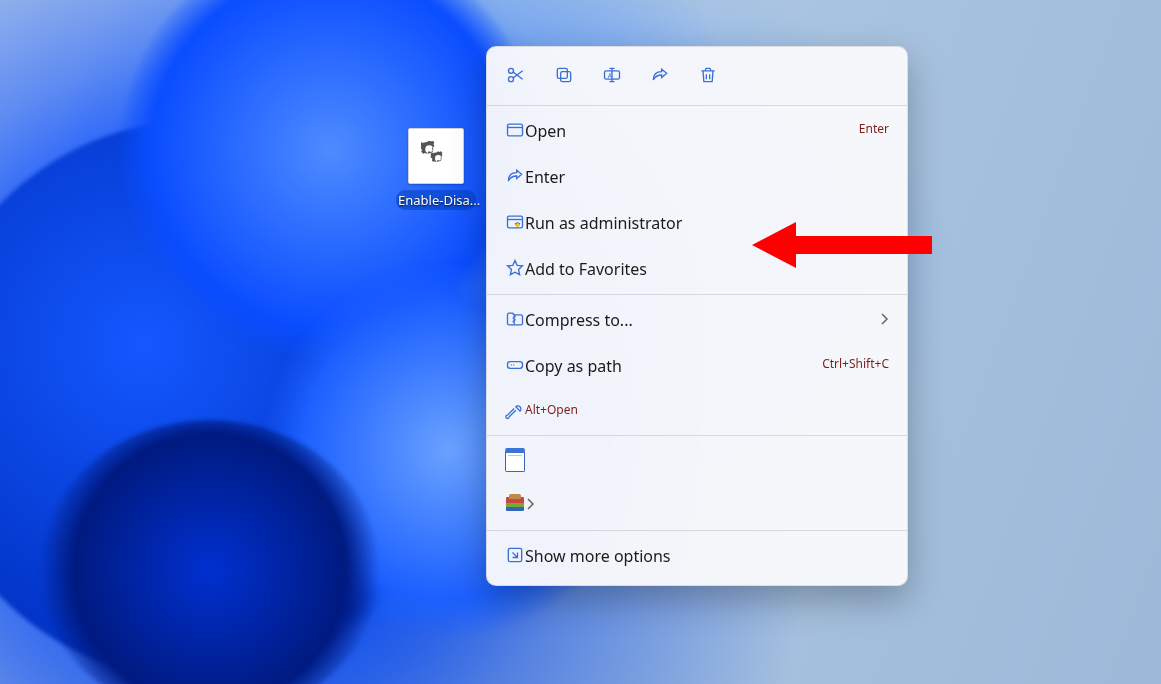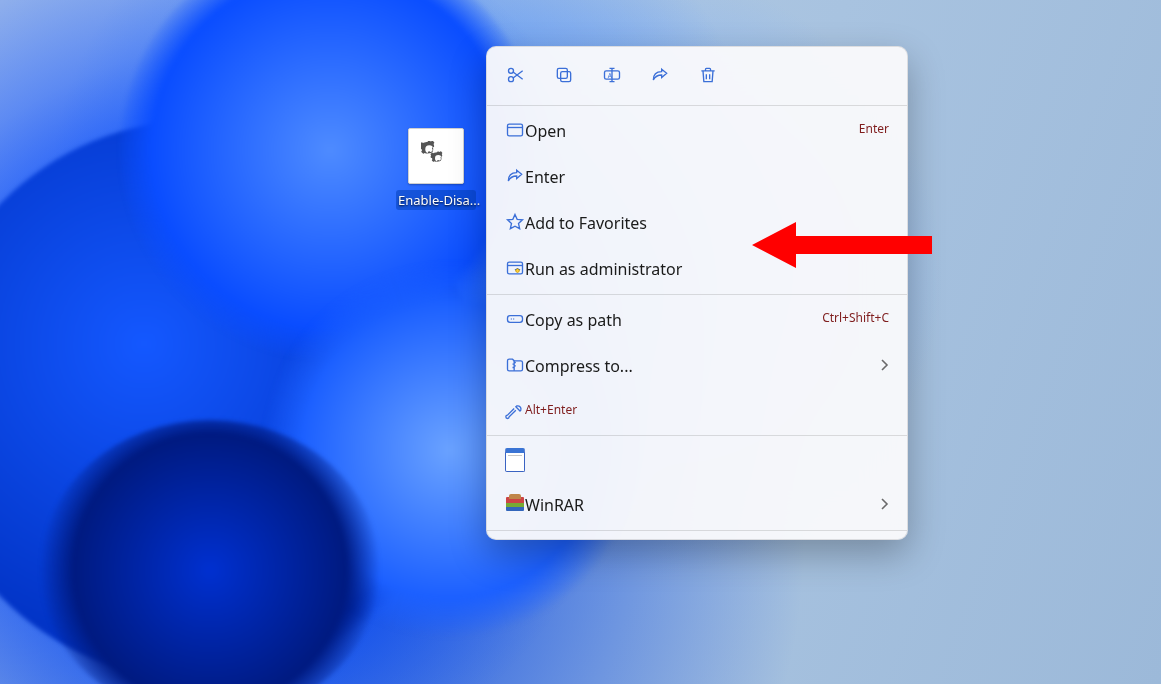--- a/index.html
+++ b/index.html
@@ -23,21 +23,21 @@
     position:absolute;left:396px;top:128px;width:80px;text-align:center;
     color:#fff;text-shadow:0 1px 2px rgba(0,0,0,.8);
     font-size:13px;
   }
   .desktop-icon .tile{
     width:54px;height:54px;margin:0 auto 6px;background:#fff;border:1px solid #d0d0d0;
     border-radius:2px;display:flex;align-items:center;justify-content:center;
     box-shadow:0 1px 2px rgba(0,0,0,.25);
   }
   .desktop-icon .tile svg{width:30px;height:30px;fill:#555;}
-  .desktop-icon-label{display:block;white-space:nowrap;background:rgba(0,60,180,.5);padding:1px 2px;border-radius:3px;}
+  .desktop-icon-label{display:block;white-space:nowrap;background:rgba(0,60,180,.5);padding:1px 2px;border-radius:9px;}
   
   .context-menu{
     position:absolute;left:486px;top:46px;width:422px;
     background:rgba(249,249,251,.96);backdrop-filter:blur(20px);
     border:1px solid rgba(0,0,0,.1);border-radius:10px;
     box-shadow:0 14px 36px rgba(0,0,0,.28);
     padding:6px;box-sizing:border-box;color:#1b1b1b;
   }
   .action-row{display:flex;gap:6px;padding:2px 2px 8px;}
   .action-btn{
@@ -137,94 +137,102 @@
       <svg viewBox="0 0 24 24" fill="none" stroke="#3b6fd8" stroke-width="1.6">
           <path d="M14 5l6 5-6 5v-3c-5 0-8 2-10 6 0-7 4-10 10-10z"></path>
         </svg>
     </span>
     <span class="mi-label">Enter</span>
   </div>
 
   <div class="menu-item">
     <span class="mi-icon">
       <svg viewBox="0 0 24 24" fill="none" stroke="#3b6fd8" stroke-width="1.6">
-          <path d="M12 3l2.6 5.8 6.4.6-4.8 4.4 1.4 6.2L12 17l-5.6 3 1.4-6.2L3 9.4l6.4-.6z"></path>
-        </svg>
-    </span>
-    <span class="mi-label">Add to Favorites</span>
-  </div>
-
-  <div class="menu-item">
-    <span class="mi-icon">
-      <svg viewBox="0 0 24 24" fill="none" stroke="#3b6fd8" stroke-width="1.6">
           <rect x="3" y="5" width="18" height="14" rx="2"></rect>
           <path d="M3 9h18"></path>
           <path d="M15 13l2 1.2-2 1.2-2-1.2z" fill="#2d6fe0" stroke="#1a4fb7"></path>
           <path d="M15 13l2 1.2v2l-2 1.2-2-1.2v-2z" fill="#ffcf3d" stroke="#c99b00" stroke-width="1"></path>
         </svg>
     </span>
     <span class="mi-label">Run as administrator</span>
   </div>
 
-  <div class="sep"></div>
-
-  <div class="menu-item">
-    <span class="mi-icon">
-      <svg viewBox="0 0 24 24" fill="none" stroke="#3b6fd8" stroke-width="1.6">
-          <rect x="3" y="8" width="18" height="8" rx="3"></rect>
-          <path d="M7 12h1M10 12h1"></path>
-        </svg>
-    </span>
-    <span class="mi-label">Copy as path</span>
-    <span class="mi-accel">Ctrl+Shift+C</span>
-  </div>
+  <div class="menu-item">
+    <span class="mi-icon">
+      <svg viewBox="0 0 24 24" fill="none" stroke="#3b6fd8" stroke-width="1.6">
+          <path d="M12 3l2.6 5.8 6.4.6-4.8 4.4 1.4 6.2L12 17l-5.6 3 1.4-6.2L3 9.4l6.4-.6z"></path>
+        </svg>
+    </span>
+    <span class="mi-label">Add to Favorites</span>
+  </div>
+
+  <div class="sep"></div>
 
   <div class="menu-item">
     <span class="mi-icon">
       <svg viewBox="0 0 24 24" fill="none" stroke="#3b6fd8" stroke-width="1.6">
           <path d="M3 7a2 2 0 0 1 2-2h4l2 2h8a2 2 0 0 1 2 2v8a2 2 0 0 1-2 2H5a2 2 0 0 1-2-2z"></path>
           <path d="M11 7v12M11 9h2M11 11h-2M11 13h2M11 15h-2"></path>
         </svg>
     </span>
     <span class="mi-label">Compress to...</span>
     <span class="mi-chevron">
       <svg width="10" height="14" viewBox="0 0 8 14" fill="none" stroke="#6a6a6a" stroke-width="1.6">
           <path d="M2 2l5 5-5 5"></path>
         </svg>
     </span>
   </div>
 
   <div class="menu-item">
     <span class="mi-icon">
       <svg viewBox="0 0 24 24" fill="none" stroke="#3b6fd8" stroke-width="1.6">
+          <rect x="3" y="8" width="18" height="8" rx="3"></rect>
+          <path d="M7 12h1M10 12h1"></path>
+        </svg>
+    </span>
+    <span class="mi-label">Copy as path</span>
+    <span class="mi-accel">Ctrl+Shift+C</span>
+  </div>
+
+  <div class="menu-item">
+    <span class="mi-icon">
+      <svg viewBox="0 0 24 24" fill="none" stroke="#3b6fd8" stroke-width="1.6">
           <path d="M14 6a4 4 0 0 1 5 5l-1 1-5-5 1-1zM13 11 5 19a2 2 0 1 1-2-2l8-8"></path>
         </svg>
     </span>
-    <span class="mi-accel">Alt+Enter</span>
+    <span class="mi-accel">Alt+Open</span>
   </div>
 
   <div class="sep"></div>
 
   <div class="menu-item">
     <span class="mi-icon">
         <span class="notepad-icon"></span>
       </span>
   </div>
 
   <div class="menu-item">
     <span class="mi-icon">
         <span class="winrar-icon"></span>
       </span>
-    <span class="mi-label">WinRAR</span>
     <span class="mi-chevron">
       <svg width="10" height="14" viewBox="0 0 8 14" fill="none" stroke="#6a6a6a" stroke-width="1.6">
           <path d="M2 2l5 5-5 5"></path>
         </svg>
     </span>
   </div>
 
   <div class="sep"></div>
 
+  <div class="menu-item">
+    <span class="mi-icon">
+      <svg viewBox="0 0 24 24" fill="none" stroke="#3b6fd8" stroke-width="1.6">
+          <rect x="4" y="4" width="16" height="16" rx="2"></rect>
+          <path d="M9 9l6 6M15 9v6h-6"></path>
+        </svg>
+    </span>
+    <span class="mi-label">Show more options</span>
+  </div>
 </div>
 
 <svg class="arrow" viewBox="0 0 180 62">
   <polygon points="0,31 44,8 44,22 180,22 180,40 44,40 44,54" fill="#ff0000"></polygon>
 </svg>
 
 </body></html>

